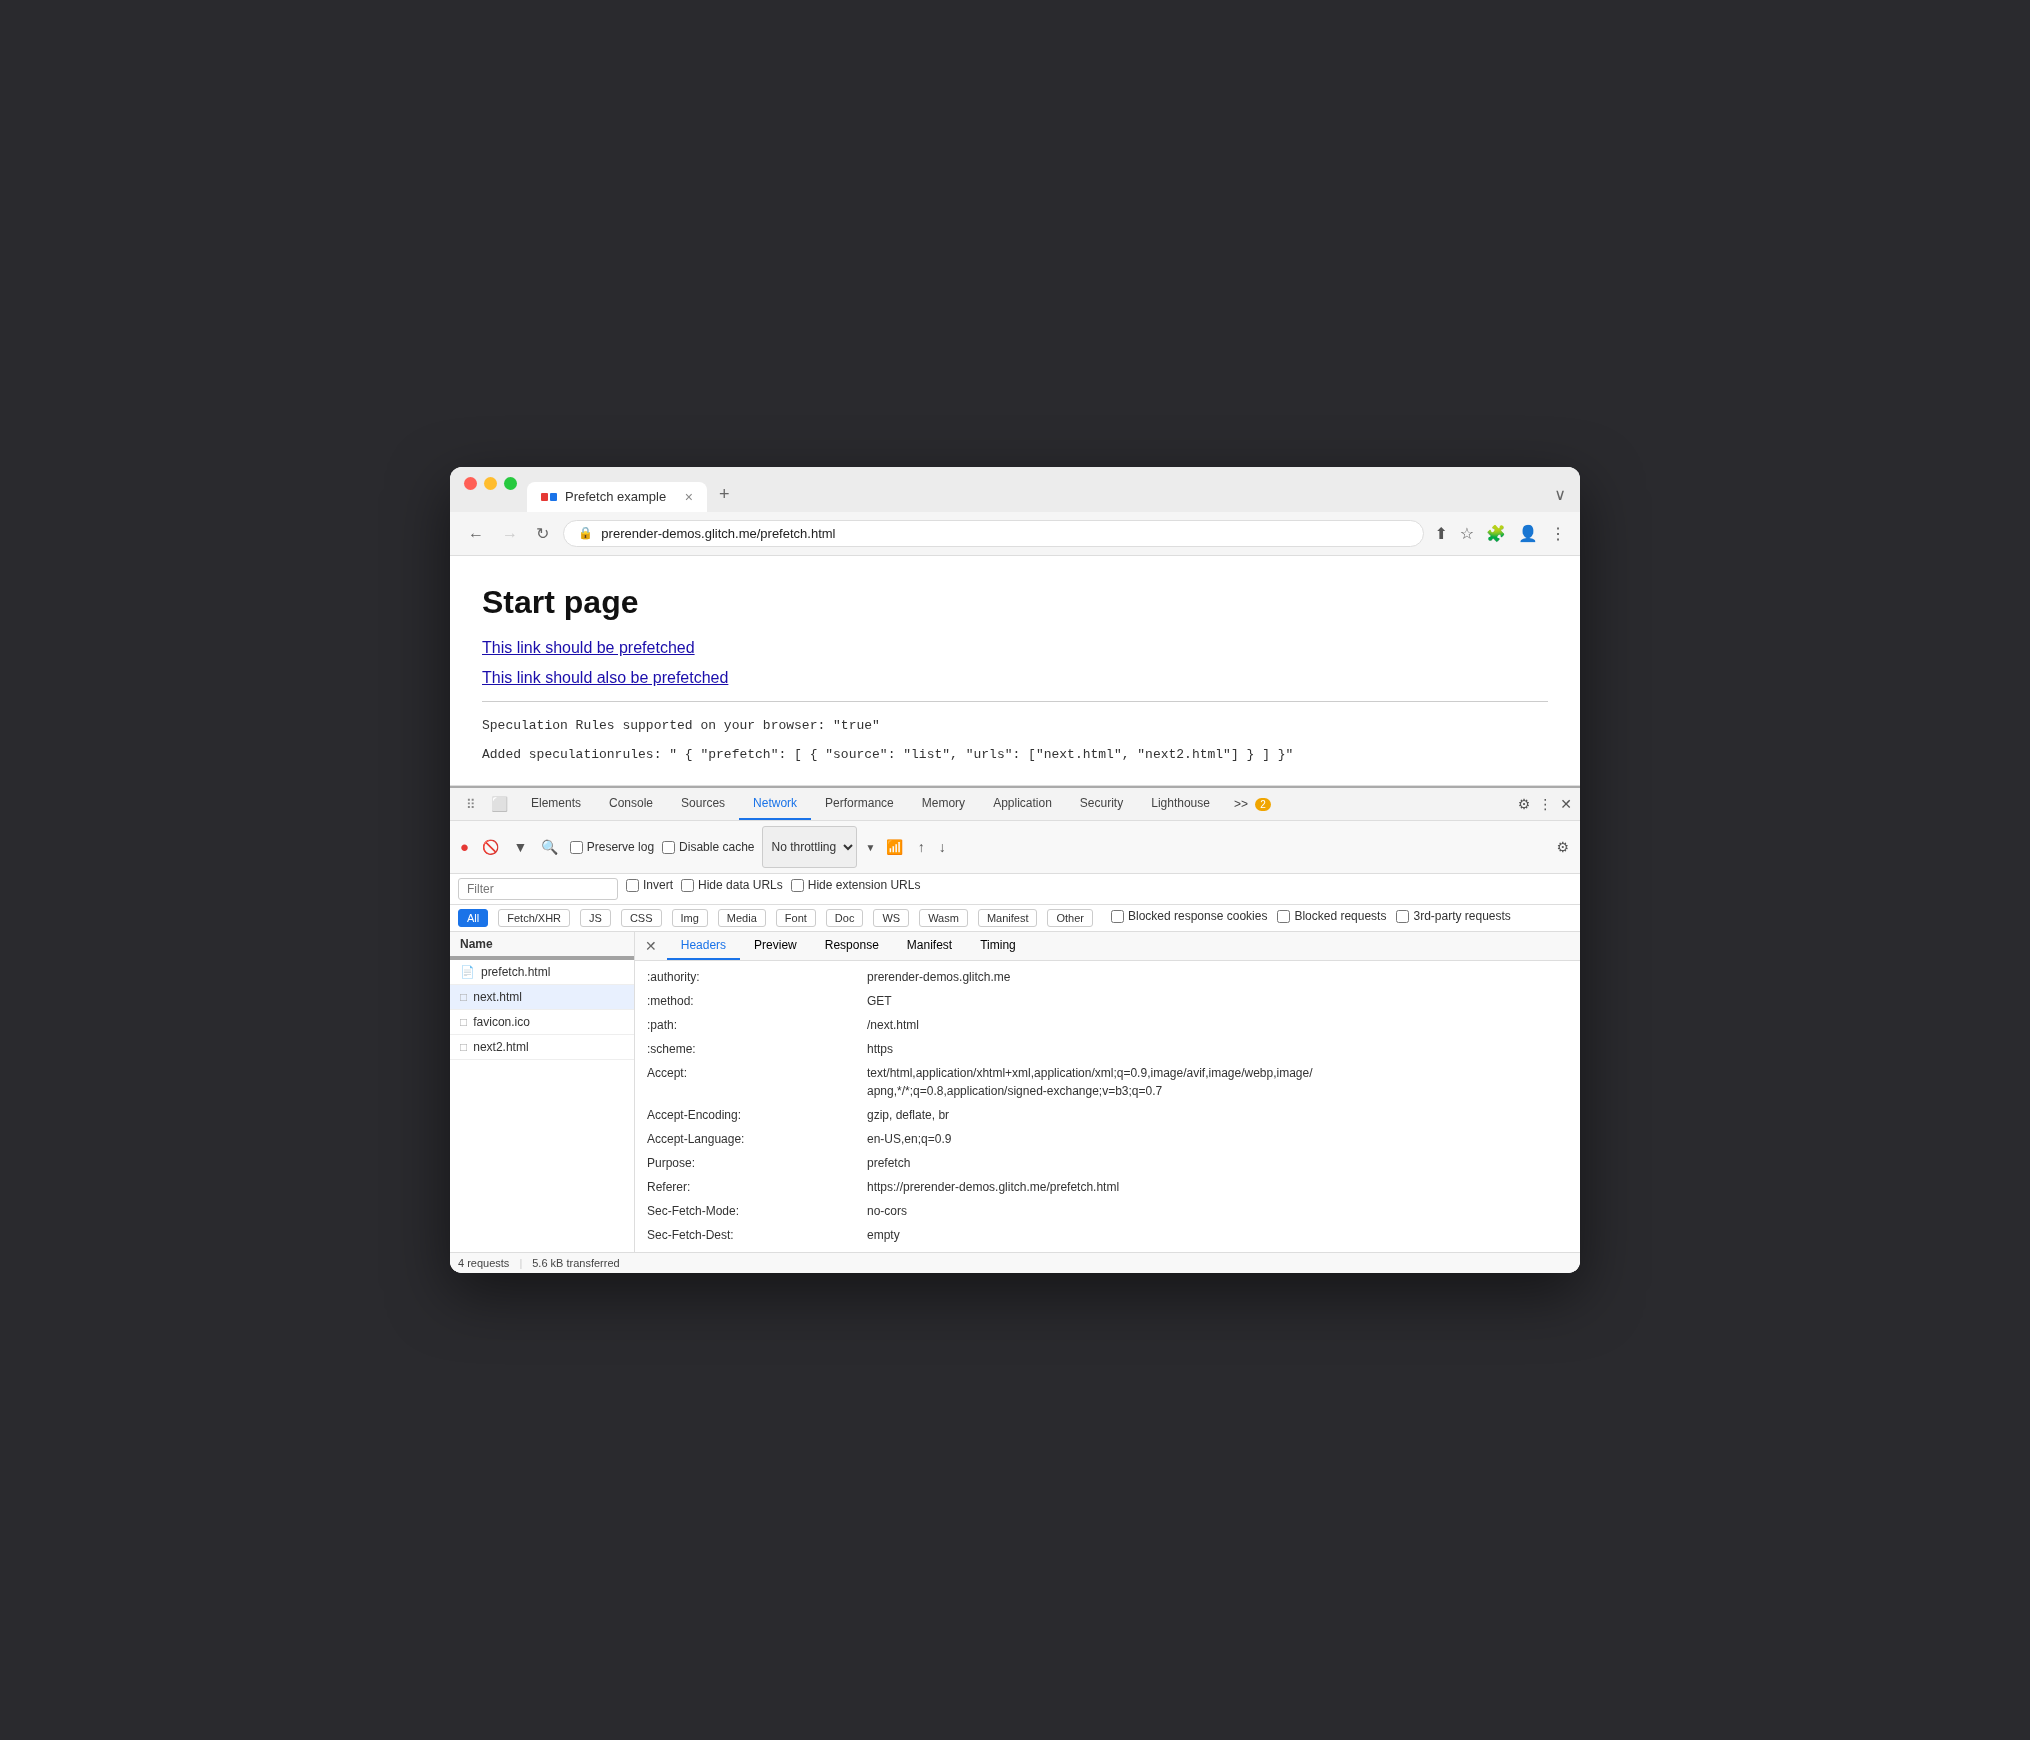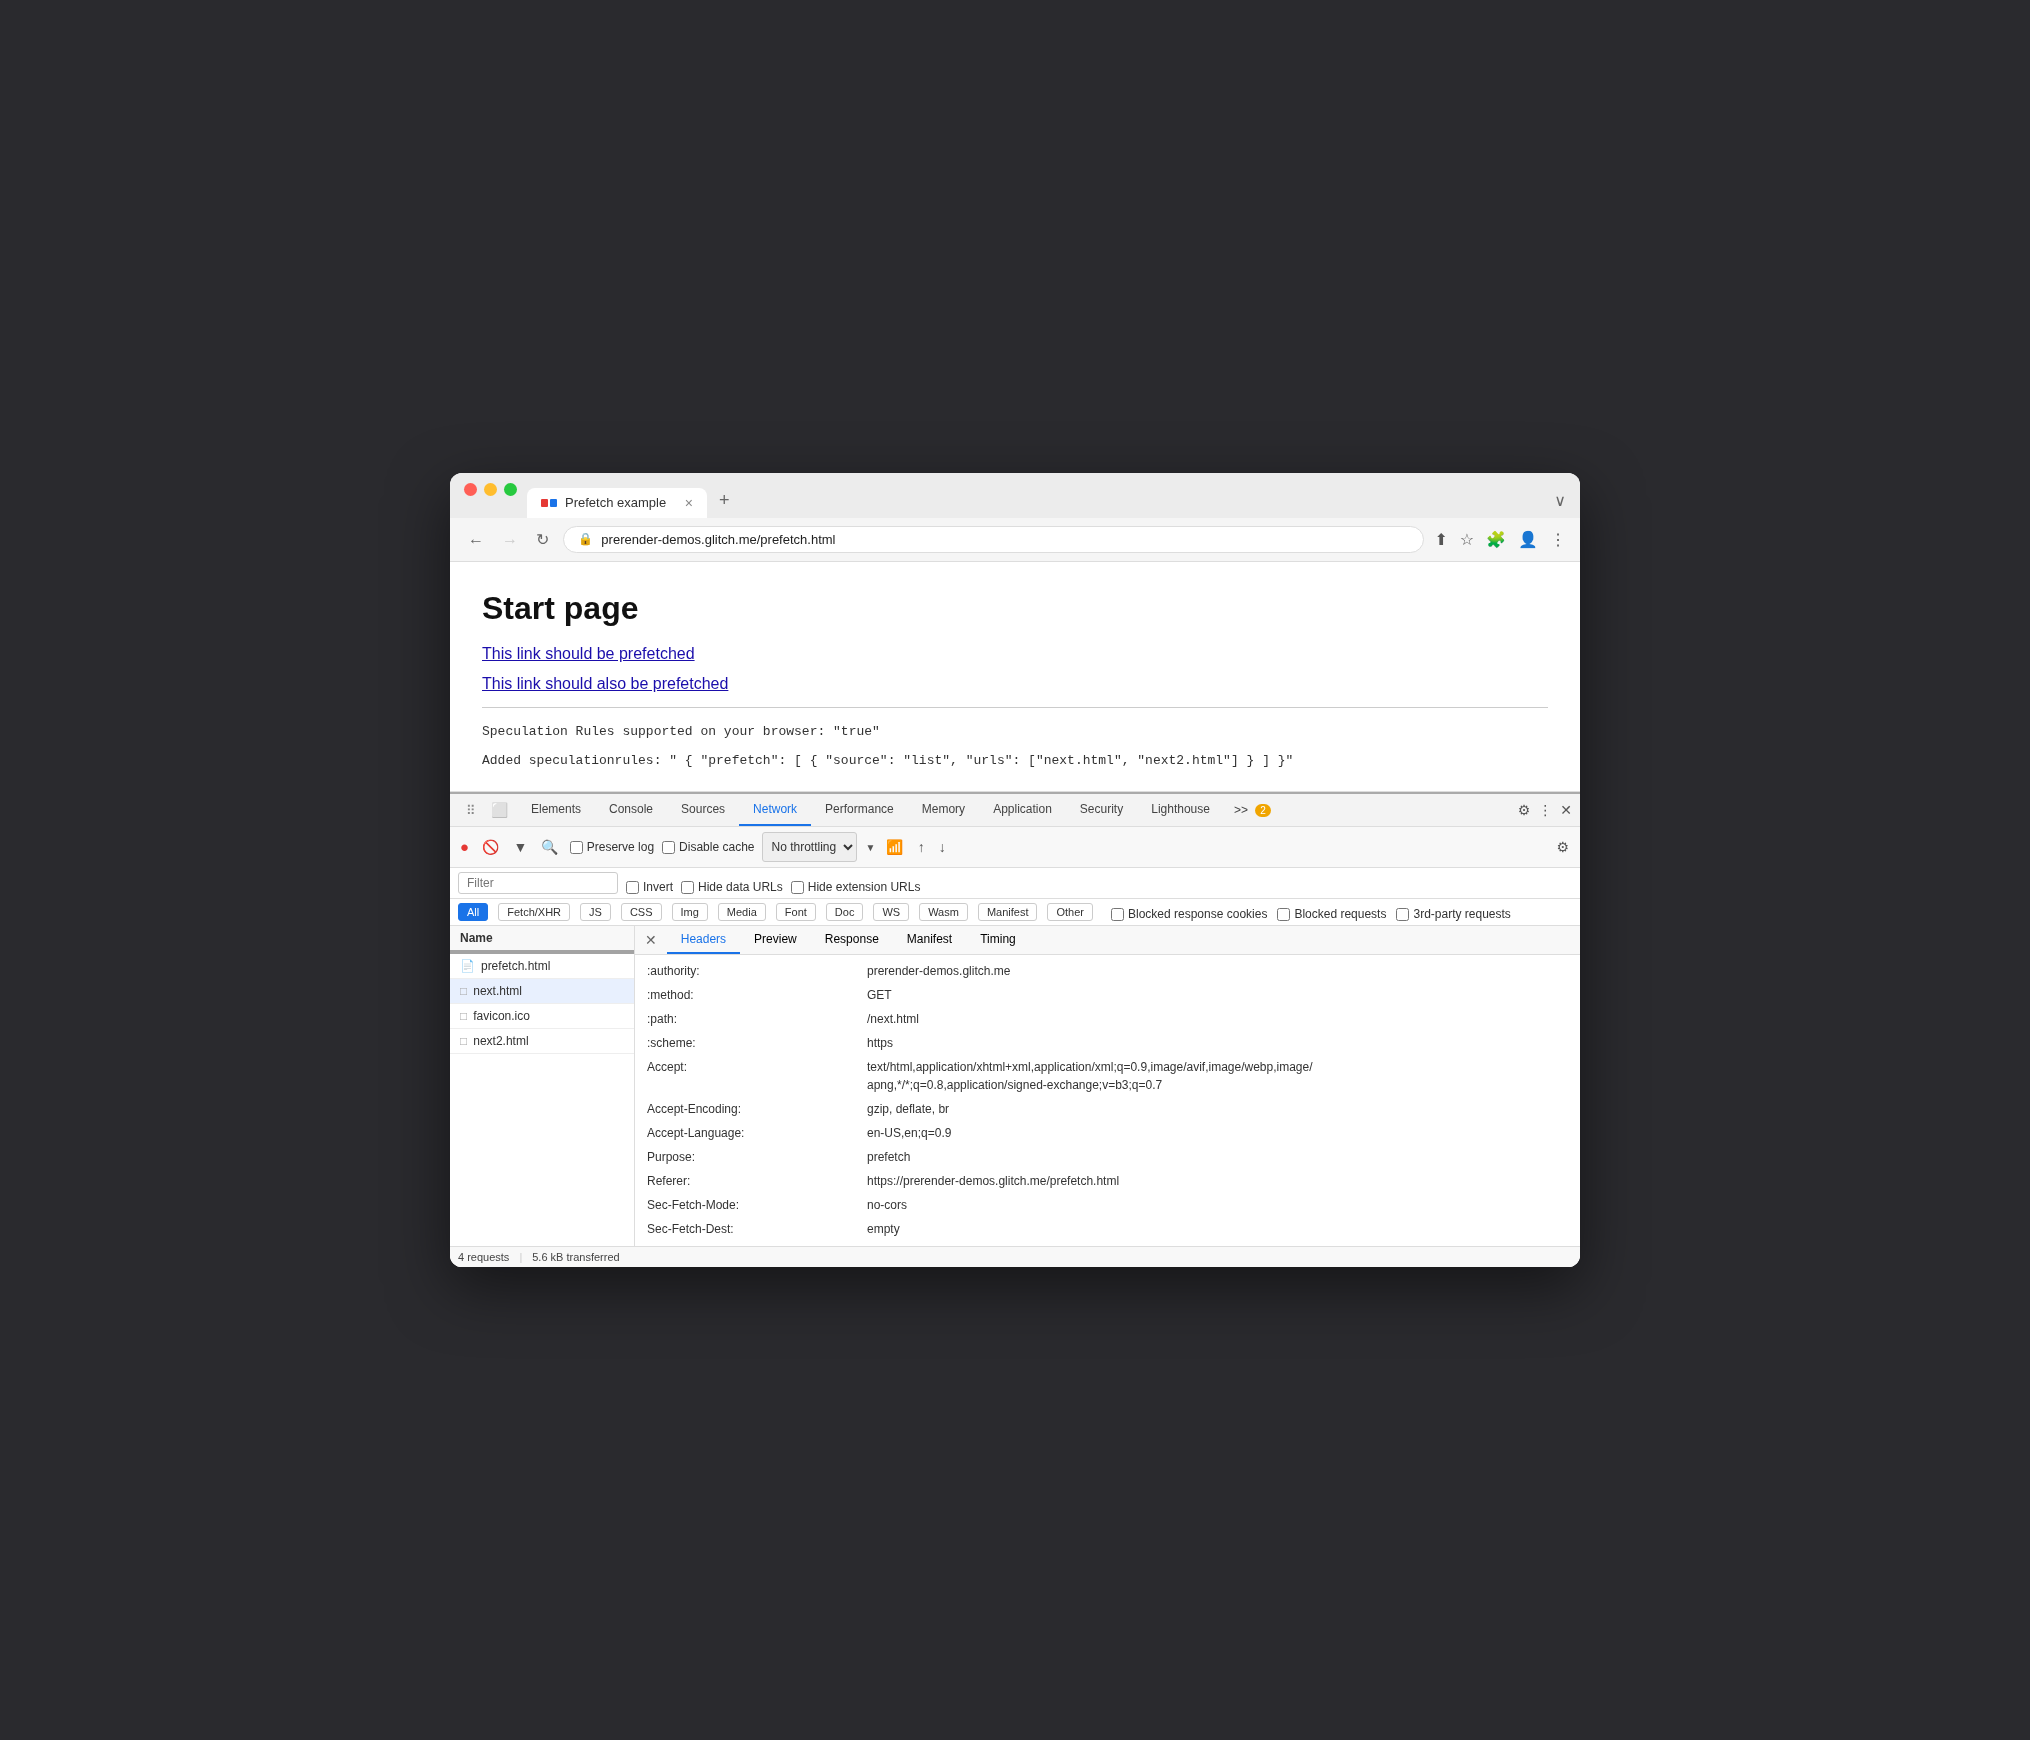--- a/index.html
+++ b/index.html
@@ -214,27 +214,27 @@
       display: flex;
       align-items: center;
       gap: 4px;
       font-size: 12px;
       color: #333;
     }
     .nt-select {
       font-size: 12px;
       border: 1px solid #ccc;
       border-radius: 3px;
-      padding: 6px 4px;
+      padding: 12px 4px;
       color: #333;
     }
     
     .filter-bar {
       display: flex;
-      align-items: flex-end;
+      align-items: flex-start;
       gap: 8px;
       padding: 4px 8px;
       border-bottom: 1px solid #ddd;
       background: #fff;
     }
     .filter-input {
       border: 1px solid #ccc;
       border-radius: 3px;
       padding: 3px 8px;
       font-size: 12px;

